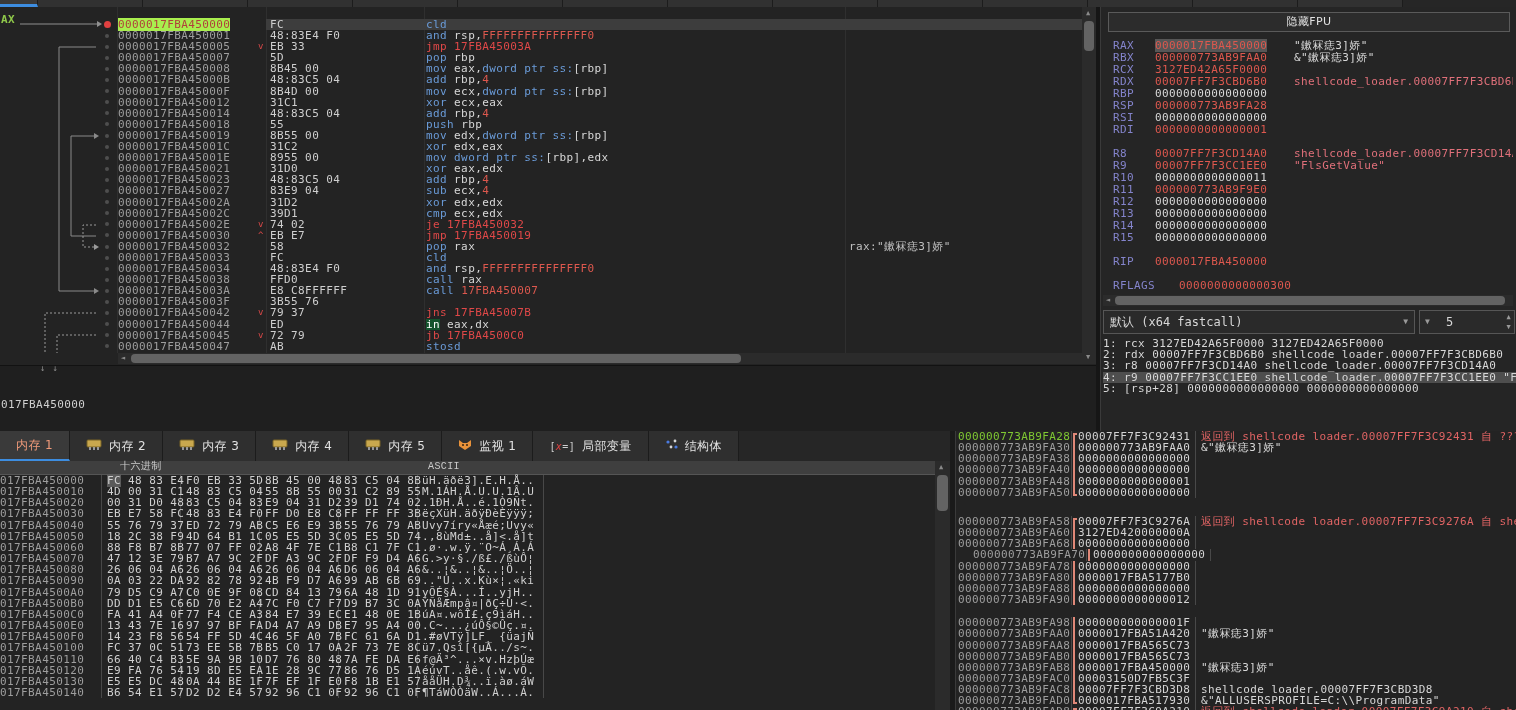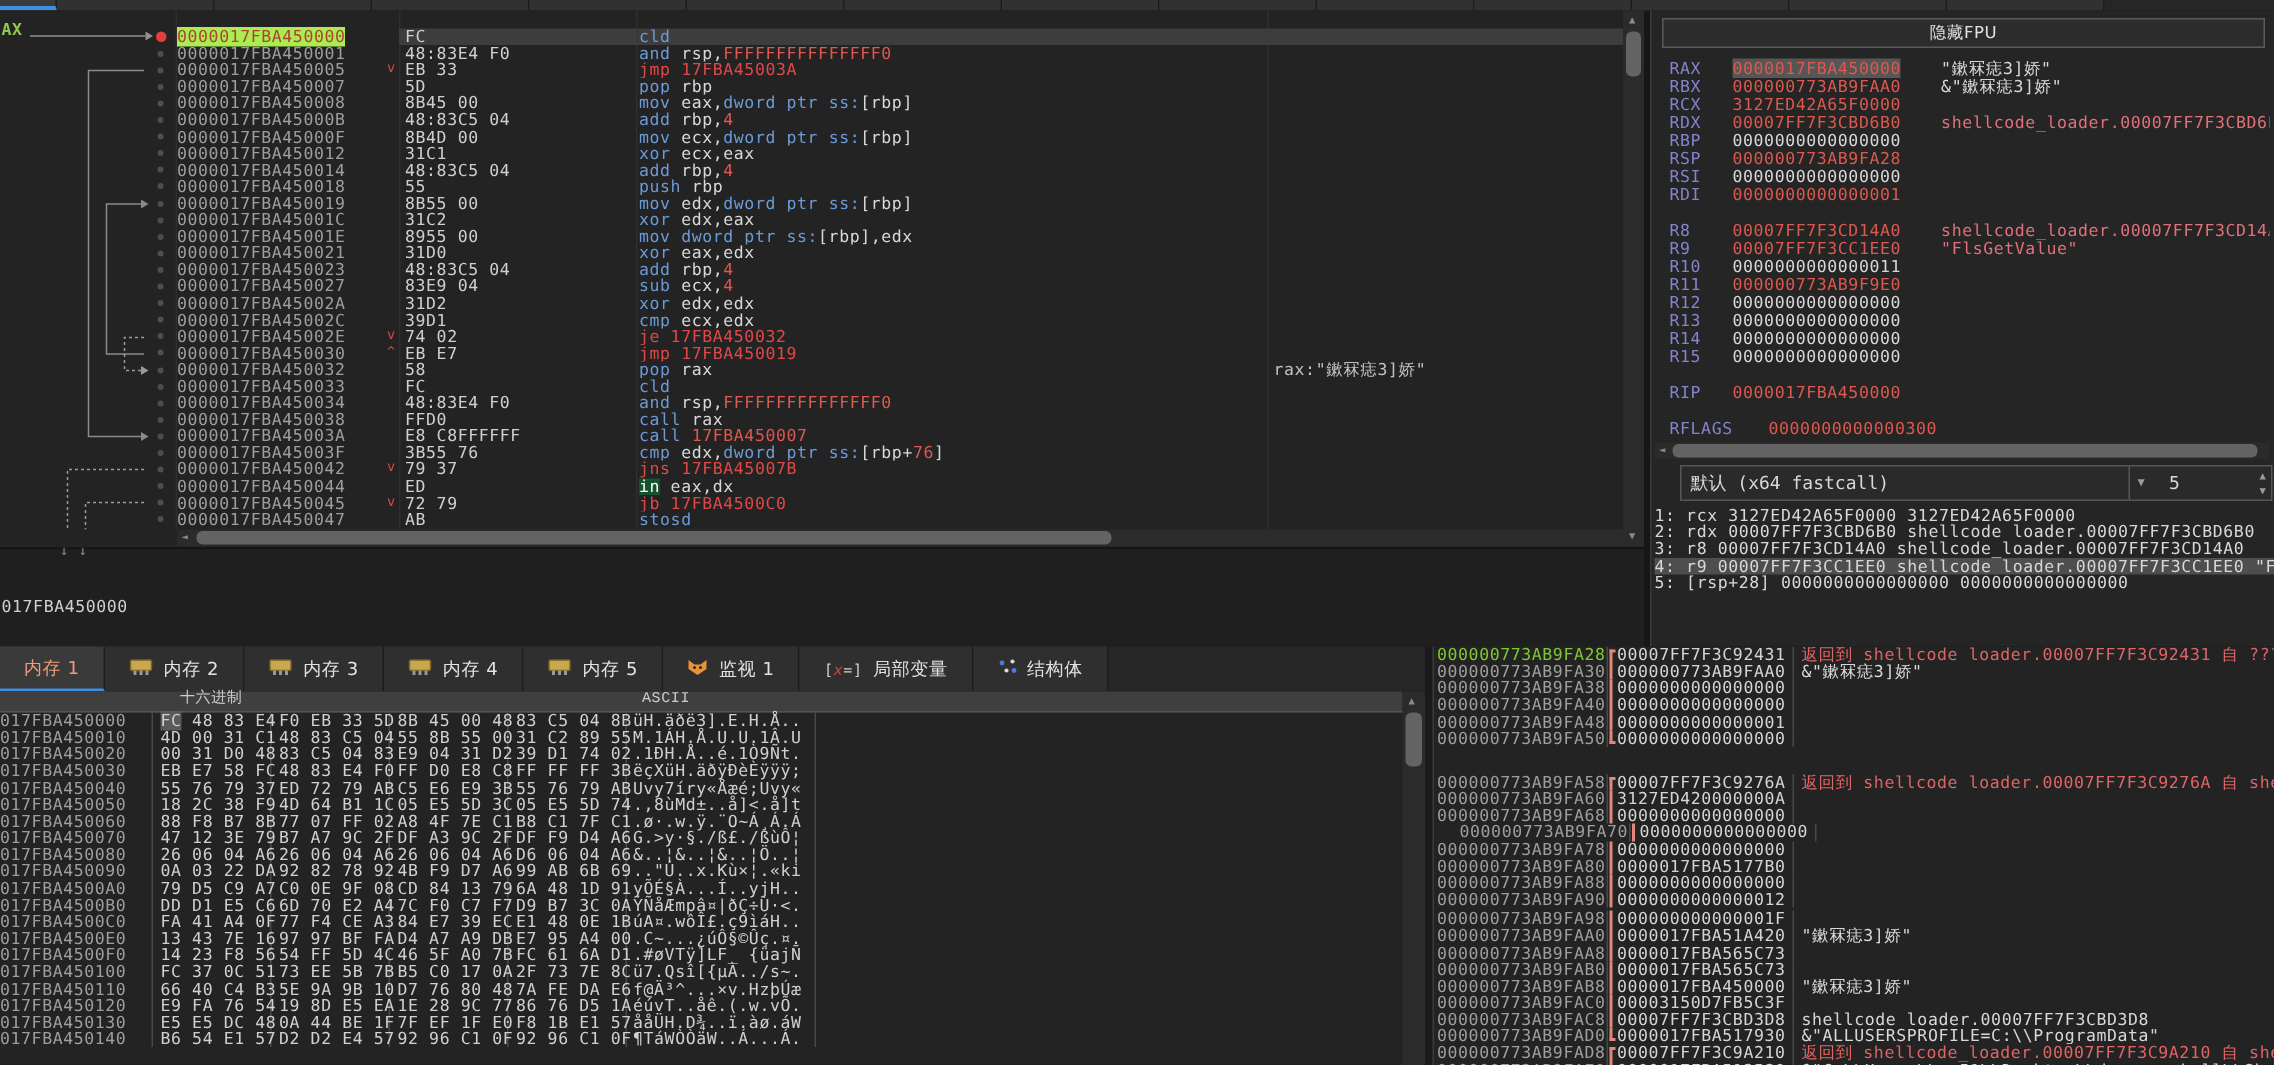--- a/index.html
+++ b/index.html
@@ -49,21 +49,21 @@
   .regrow .rn{color:#8484cc;width:42px;flex:none;}
   .regrow .rn.wide{width:66px;}
   .regrow .rv{width:118px;flex:none;}
   .regrow .rv.red{color:#dd584e;} .regrow .rv.gray{color:#d8d8d8;}
   .regrow .rv .vsel{background:#565656;}
   .regrow .rnote{flex:1;overflow:hidden;white-space:pre;}
   .rnote.pink{color:#e0707a;} .rnote.gray{color:#d8d8d8;}
   .reggap{height:12px;}
   #rhscroll{position:absolute;left:2px;top:288px;width:410px;height:11px;background:#2b2b2b;}
   #rhscroll .thumb{position:absolute;left:12px;top:1px;width:390px;height:9px;background:#636363;border-radius:4px;}
-  #ccombo{position:absolute;left:19px;top:303px;width:312px;height:24px;background:#2a2a2a;border:1px solid #565656;box-sizing:border-box;
+  #ccombo{position:absolute;left:2px;top:303px;width:312px;height:24px;background:#2a2a2a;border:1px solid #565656;box-sizing:border-box;
           color:#d8d8d8;font-family:"DejaVu Sans Mono",monospace;font-size:12px;line-height:22px;padding-left:6px;}
   #ccombo .dd{position:absolute;right:6px;top:0;color:#9a9a9a;font-size:8px;}
   #cspin{position:absolute;left:318px;top:303px;width:96px;height:24px;background:#2a2a2a;border:1px solid #565656;box-sizing:border-box;
          color:#d8d8d8;font-size:12px;line-height:22px;}
   #cspin .dd{position:absolute;left:5px;top:0;color:#9a9a9a;font-size:8px;}
   #cspin .num{position:absolute;left:26px;}
   #cspin .ud{position:absolute;right:3px;top:1px;color:#9a9a9a;font-size:7px;line-height:10px;text-align:center;}
   #argrows{position:absolute;left:2px;top:331px;width:414px;}
   .argrow{height:11.2px;line-height:11.2px;white-space:pre;color:#d8d8d8;overflow:hidden;}
   .argrow.sel{background:#4e4e4e;}
@@ -198,21 +198,21 @@
       <div class="drow"><div class="dc-addr"><span class="at">0000017FBA450027</span></div><div class="dc-bytes">83E9 04</div><div class="dc-instr"><span class="t-b">sub </span><span class="t-w">ecx</span><span class="t-w">,</span><span class="t-r">4</span></div></div>
       <div class="drow"><div class="dc-addr"><span class="at">0000017FBA45002A</span></div><div class="dc-bytes">31D2</div><div class="dc-instr"><span class="t-b">xor </span><span class="t-w">edx,edx</span></div></div>
       <div class="drow"><div class="dc-addr"><span class="at">0000017FBA45002C</span></div><div class="dc-bytes">39D1</div><div class="dc-instr"><span class="t-b">cmp </span><span class="t-w">ecx,edx</span></div></div>
       <div class="drow"><div class="dc-addr"><span class="at">0000017FBA45002E</span></div><div class="dc-bytes"><span class="mark">v</span>74 02</div><div class="dc-instr"><span class="t-j">je </span><span class="t-j">17FBA450032</span></div></div>
       <div class="drow"><div class="dc-addr"><span class="at">0000017FBA450030</span></div><div class="dc-bytes"><span class="mark">^</span>EB E7</div><div class="dc-instr"><span class="t-j">jmp </span><span class="t-j">17FBA450019</span></div></div>
       <div class="drow"><div class="dc-addr"><span class="at">0000017FBA450032</span></div><div class="dc-bytes">58</div><div class="dc-instr"><span class="t-b">pop </span><span class="t-w">rax</span></div><span class="dcomment">rax:"鏉冧痣3]娇"</span></div>
       <div class="drow"><div class="dc-addr"><span class="at">0000017FBA450033</span></div><div class="dc-bytes">FC</div><div class="dc-instr"><span class="t-b">cld</span></div></div>
       <div class="drow"><div class="dc-addr"><span class="at">0000017FBA450034</span></div><div class="dc-bytes">48:83E4 F0</div><div class="dc-instr"><span class="t-b">and </span><span class="t-w">rsp</span><span class="t-w">,</span><span class="t-r">FFFFFFFFFFFFFFF0</span></div></div>
       <div class="drow"><div class="dc-addr"><span class="at">0000017FBA450038</span></div><div class="dc-bytes">FFD0</div><div class="dc-instr"><span class="t-b">call </span><span class="t-w">rax</span></div></div>
       <div class="drow"><div class="dc-addr"><span class="at">0000017FBA45003A</span></div><div class="dc-bytes">E8 C8FFFFFF</div><div class="dc-instr"><span class="t-b">call </span><span class="t-r">17FBA450007</span></div></div>
-      <div class="drow"><div class="dc-addr"><span class="at">0000017FBA45003F</span></div><div class="dc-bytes">3B55 76</div><div class="dc-instr"><span class="t-b">cmp </span><span class="t-w">edx</span><span class="t-w">,</span><span class="t-b">dword ptr ss:</span><span class="t-w">[rbp+</span><span class="t-r">76</span><span class="t-w">]</span></div></div>
+      <div class="drow"><div class="dc-addr"><span class="at">0000017FBA45003F</span></div><div class="dc-bytes">3B55 76</div></div>
       <div class="drow"><div class="dc-addr"><span class="at">0000017FBA450042</span></div><div class="dc-bytes"><span class="mark">v</span>79 37</div><div class="dc-instr"><span class="t-j">jns </span><span class="t-j">17FBA45007B</span></div></div>
       <div class="drow"><div class="dc-addr"><span class="at">0000017FBA450044</span></div><div class="dc-bytes">ED</div><div class="dc-instr"><span class="t-hl">in</span><span class="t-w"> eax,dx</span></div></div>
       <div class="drow"><div class="dc-addr"><span class="at">0000017FBA450045</span></div><div class="dc-bytes"><span class="mark">v</span>72 79</div><div class="dc-instr"><span class="t-j">jb </span><span class="t-j">17FBA4500C0</span></div></div>
       <div class="drow"><div class="dc-addr"><span class="at">0000017FBA450047</span></div><div class="dc-bytes">AB</div><div class="dc-instr"><span class="t-b">stosd</span></div></div>
     </div>
   <div id="dhscroll">
     <span class="sb-arrow" style="left:3px">◄</span>
       <div class="thumb"></div>
   </div>
   <div id="dvscroll">
@@ -379,21 +379,21 @@
     <div class="strow br-mid" style="margin-top: 0px;"><div class="st-addr">000000773AB9FA48</div><div class="st-br"><span></span></div><div class="st-val">0000000000000001</div><div class="st-note"></div></div>
     <div class="strow br-bot" style="margin-top: 0px;"><div class="st-addr">000000773AB9FA50</div><div class="st-br"><span></span></div><div class="st-val">0000000000000000</div><div class="st-note"></div></div>
     <div class="strow br-top" style="margin-top: 18px;"><div class="st-addr">000000773AB9FA58</div><div class="st-br"><span></span></div><div class="st-val">00007FF7F3C9276A</div><div class="st-note ret">返回到 shellcode_loader.00007FF7F3C9276A 自 shel</div></div>
     <div class="strow br-mid" style="margin-top: 0px;"><div class="st-addr">000000773AB9FA60</div><div class="st-br"><span></span></div><div class="st-val">3127ED420000000A</div><div class="st-note"></div></div>
     <div class="strow br-mid" style="margin-top: 0px;"><div class="st-addr">000000773AB9FA68</div><div class="st-br"><span></span></div><div class="st-val">0000000000000000</div><div class="st-note"></div></div>
     <div class="strow br-mid" style="margin-top: 0px; margin-left: 15px;"><div class="st-addr">000000773AB9FA70</div><div class="st-br"><span></span></div><div class="st-val">0000000000000000</div><div class="st-note"></div></div>
     <div class="strow br-mid" style="margin-top: 0px;"><div class="st-addr">000000773AB9FA78</div><div class="st-br"><span></span></div><div class="st-val">0000000000000000</div><div class="st-note"></div></div>
     <div class="strow br-mid" style="margin-top: 0px;"><div class="st-addr">000000773AB9FA80</div><div class="st-br"><span></span></div><div class="st-val">0000017FBA5177B0</div><div class="st-note"></div></div>
     <div class="strow br-mid" style="margin-top: 0px;"><div class="st-addr">000000773AB9FA88</div><div class="st-br"><span></span></div><div class="st-val">0000000000000000</div><div class="st-note"></div></div>
     <div class="strow br-mid" style="margin-top: 0px;"><div class="st-addr">000000773AB9FA90</div><div class="st-br"><span></span></div><div class="st-val">0000000000000012</div><div class="st-note"></div></div>
-    <div class="strow br-mid" style="margin-top: 2px;"><div class="st-addr">000000773AB9FA98</div><div class="st-br"><span></span></div><div class="st-val">000000000000001F</div><div class="st-note"></div></div>
+    <div class="strow br-mid" style="margin-top: 12px;"><div class="st-addr">000000773AB9FA98</div><div class="st-br"><span></span></div><div class="st-val">000000000000001F</div><div class="st-note"></div></div>
     <div class="strow br-mid" style="margin-top: 0px;"><div class="st-addr">000000773AB9FAA0</div><div class="st-br"><span></span></div><div class="st-val">0000017FBA51A420</div><div class="st-note">"鏉冧痣3]娇"</div></div>
     <div class="strow br-mid" style="margin-top: 0px;"><div class="st-addr">000000773AB9FAA8</div><div class="st-br"><span></span></div><div class="st-val">0000017FBA565C73</div><div class="st-note"></div></div>
     <div class="strow br-mid" style="margin-top: 0px;"><div class="st-addr">000000773AB9FAB0</div><div class="st-br"><span></span></div><div class="st-val">0000017FBA565C73</div><div class="st-note"></div></div>
     <div class="strow br-mid" style="margin-top: 0px;"><div class="st-addr">000000773AB9FAB8</div><div class="st-br"><span></span></div><div class="st-val">0000017FBA450000</div><div class="st-note">"鏉冧痣3]娇"</div></div>
     <div class="strow br-mid" style="margin-top: 0px;"><div class="st-addr">000000773AB9FAC0</div><div class="st-br"><span></span></div><div class="st-val">00003150D7FB5C3F</div><div class="st-note"></div></div>
     <div class="strow br-mid" style="margin-top: 0px;"><div class="st-addr">000000773AB9FAC8</div><div class="st-br"><span></span></div><div class="st-val">00007FF7F3CBD3D8</div><div class="st-note">shellcode_loader.00007FF7F3CBD3D8</div></div>
     <div class="strow br-bot" style="margin-top: 0px;"><div class="st-addr">000000773AB9FAD0</div><div class="st-br"><span></span></div><div class="st-val">0000017FBA517930</div><div class="st-note">&amp;"ALLUSERSPROFILE=C:\\ProgramData"</div></div>
     <div class="strow br-top" style="margin-top: 0px;"><div class="st-addr">000000773AB9FAD8</div><div class="st-br"><span></span></div><div class="st-val">00007FF7F3C9A210</div><div class="st-note ret">返回到 shellcode_loader.00007FF7F3C9A210 自 shel</div></div>
     <div class="strow br-mid" style="margin-top: 0px;"><div class="st-addr">000000773AB9FAE0</div><div class="st-br"><span></span></div><div class="st-val">0000017FBA513580</div><div class="st-note">&amp;"C:\\Users\\os51\\Desktop\\d-powershell\\Shel</div></div>
     <div class="strow br-mid" style="margin-top: 0px;"><div class="st-addr">000000773AB9FAE8</div><div class="st-br"><span></span></div><div class="st-val">00007FF7F3C9A289</div><div class="st-note ret">返回到 shellcode_loader.00007FF7F3C9A289 自 shel</div></div>

